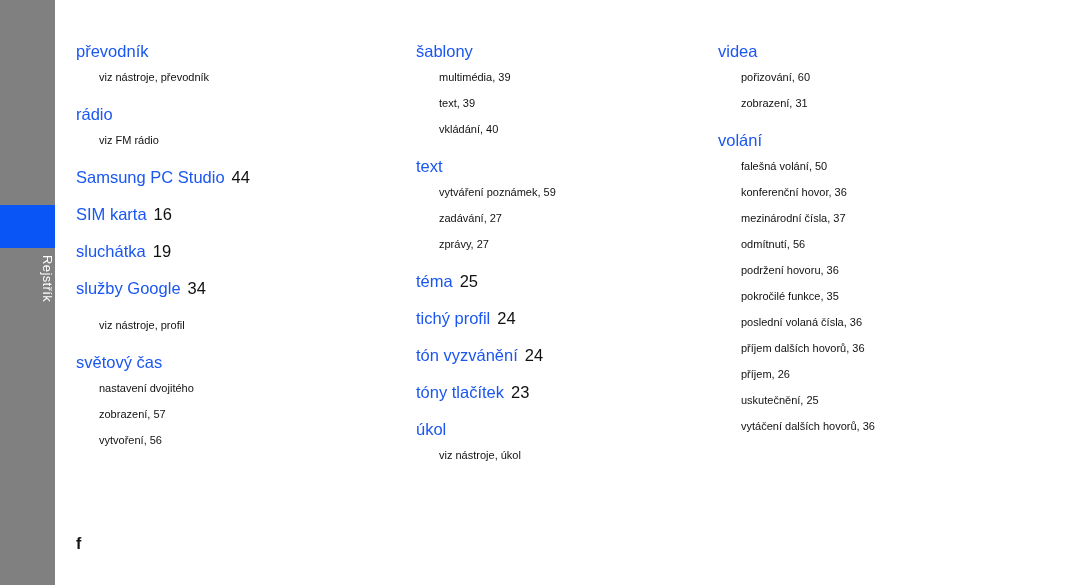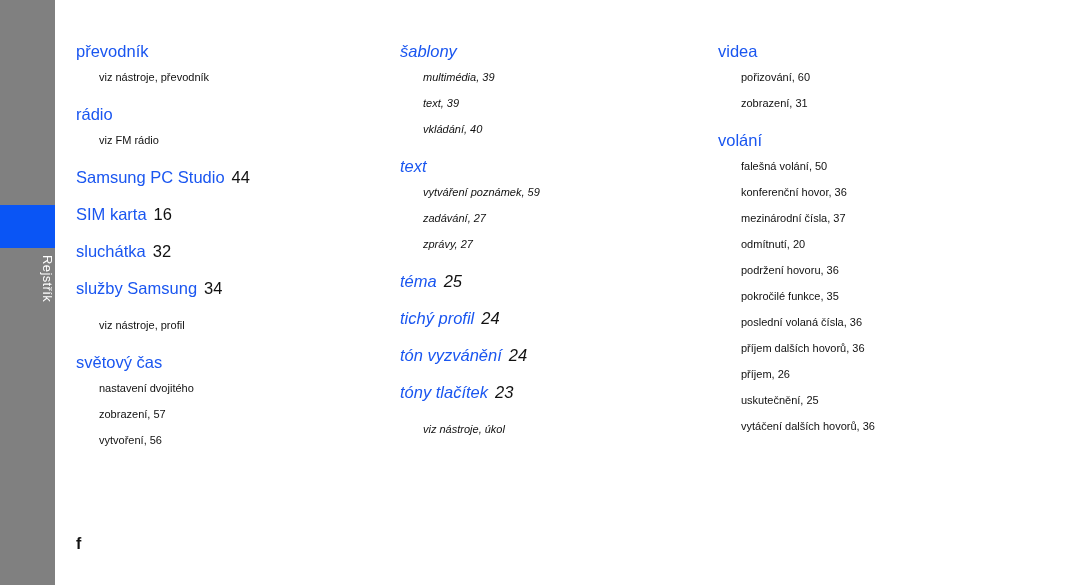--- a/index.html
+++ b/index.html
@@ -55,21 +55,21 @@
     left: 0;
     top: 0;
     width: 1080px;
     height: 585px;
   }
   .column {
     position: absolute;
     top: 38px;
   }
   #col-0 { left: 76px;  width: 310px; }
-  #col-1 { left: 400px; width: 310px; font-style: italic; }
+  #col-1 { left: 416px; width: 310px; }
   #col-2 { left: 718px; width: 340px; }
 
   .entry {
     margin-bottom: 11px;
   }
   .entry:last-child { margin-bottom: 0; }
 
   .headword-line {
     white-space: nowrap;
     line-height: 26px;
@@ -120,24 +120,24 @@
         <div class="headword-line"><span class="headword">rádio</span></div>
         <div class="subentry">viz FM rádio</div>
       </div>
       <div class="entry">
         <div class="headword-line"><span class="headword">Samsung PC Studio</span><span class="headpage">44</span></div>
       </div>
       <div class="entry">
         <div class="headword-line"><span class="headword">SIM karta</span><span class="headpage">16</span></div>
       </div>
       <div class="entry">
-        <div class="headword-line"><span class="headword">sluchátka</span><span class="headpage">32</span></div>
-      </div>
-      <div class="entry">
-        <div class="headword-line"><span class="headword">služby Samsung</span><span class="headpage">34</span></div>
+        <div class="headword-line"><span class="headword">sluchátka</span><span class="headpage">19</span></div>
+      </div>
+      <div class="entry">
+        <div class="headword-line"><span class="headword">služby Google</span><span class="headpage">34</span></div>
       </div>
       <div class="entry">
         <div class="subentry">viz nástroje, profil</div>
       </div>
       <div class="entry">
         <div class="headword-line"><span class="headword">světový čas</span></div>
         <div class="subentry">nastavení dvojitého</div>
         <div class="subentry">zobrazení, 57</div>
         <div class="subentry">vytvoření, 56</div>
       </div>
@@ -161,35 +161,36 @@
       <div class="entry">
         <div class="headword-line"><span class="headword">tichý profil</span><span class="headpage">24</span></div>
       </div>
       <div class="entry">
         <div class="headword-line"><span class="headword">tón vyzvánění</span><span class="headpage">24</span></div>
       </div>
       <div class="entry">
         <div class="headword-line"><span class="headword">tóny tlačítek</span><span class="headpage">23</span></div>
       </div>
       <div class="entry">
+        <div class="headword-line"><span class="headword">úkol</span></div>
         <div class="subentry">viz nástroje, úkol</div>
       </div>
     </div>
   <div class="column" id="col-2">
       <div class="entry">
         <div class="headword-line"><span class="headword">videa</span></div>
         <div class="subentry">pořizování, 60</div>
         <div class="subentry">zobrazení, 31</div>
       </div>
       <div class="entry">
         <div class="headword-line"><span class="headword">volání</span></div>
         <div class="subentry">falešná volání, 50</div>
         <div class="subentry">konferenční hovor, 36</div>
         <div class="subentry">mezinárodní čísla, 37</div>
-        <div class="subentry">odmítnutí, 20</div>
+        <div class="subentry">odmítnutí, 56</div>
         <div class="subentry">podržení hovoru, 36</div>
         <div class="subentry">pokročilé funkce, 35</div>
         <div class="subentry">poslední volaná čísla, 36</div>
         <div class="subentry">příjem dalších hovorů, 36</div>
         <div class="subentry">příjem, 26</div>
         <div class="subentry">uskutečnění, 25</div>
         <div class="subentry">vytáčení dalších hovorů, 36</div>
       </div>
     </div>
 

